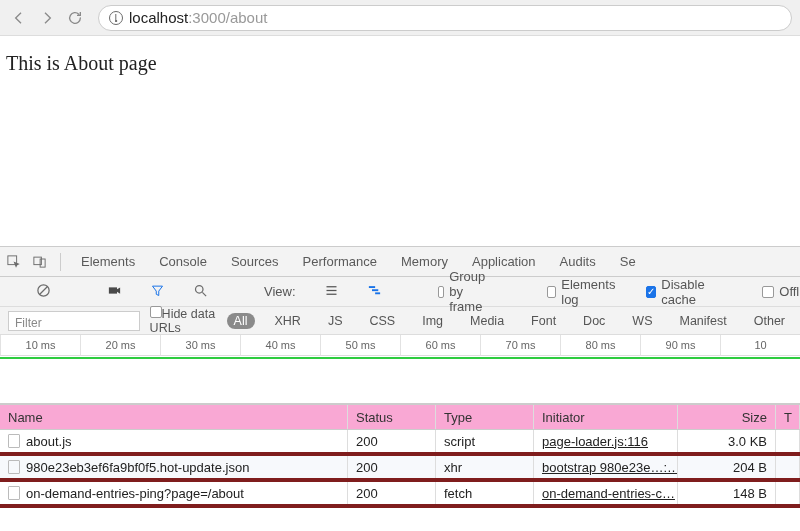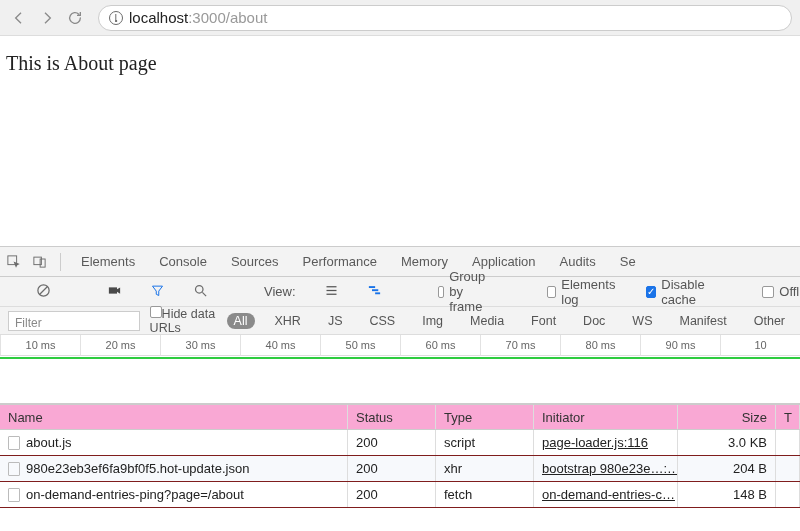--- a/index.html
+++ b/index.html
@@ -43,21 +43,21 @@
   .nw-timeline { border-bottom:1px solid #ccc; position:relative; background:#fff; }
   .tl-ticks { height:20px; display:flex; font-size:11px; color:#666; }
   .tl-ticks div { flex:1; text-align:center; border-left:1px solid #e2e2e2; line-height:20px; }
   .tl-body { height:48px; position:relative; }
   .tl-body::before { content:""; position:absolute; top:0; left:0; right:0; border-top:1px solid #ddd; }
   .tl-green { position:absolute; left:0; right:0; top:2px; height:2px; background:#2ecc40; }
   
   .nw-table { font-size:13px; }
   .nw-thead, .nw-row { display:flex; align-items:center; height:26px; }
   .nw-thead { background:#f9a8d4; border-top:1px solid #ccc; border-bottom:1px solid #ccc; color:#333; font-size:13px; }
-  .nw-row { border-bottom:1px solid #7f1d1d; }
+  .nw-row { border-bottom:4px solid #7f1d1d; }
   .nw-row:nth-child(even){ background:#f7f9fc; }
   .col { padding:0 8px; border-right:1px solid #ddd; height:100%; display:flex; align-items:center; overflow:hidden; white-space:nowrap; text-overflow:ellipsis; }
   .c-name { width:348px; }
   .c-status { width:88px; }
   .c-type { width:98px; }
   .c-init { width:144px; }
   .c-size { width:98px; justify-content:flex-end; }
   .c-rest { flex:1; }
   .file-icon { width:12px; height:14px; border:1px solid #bbb; margin-right:6px; border-radius:1px; position:relative; }
   .initiator-link { text-decoration: underline; color:#222; cursor:pointer; }

